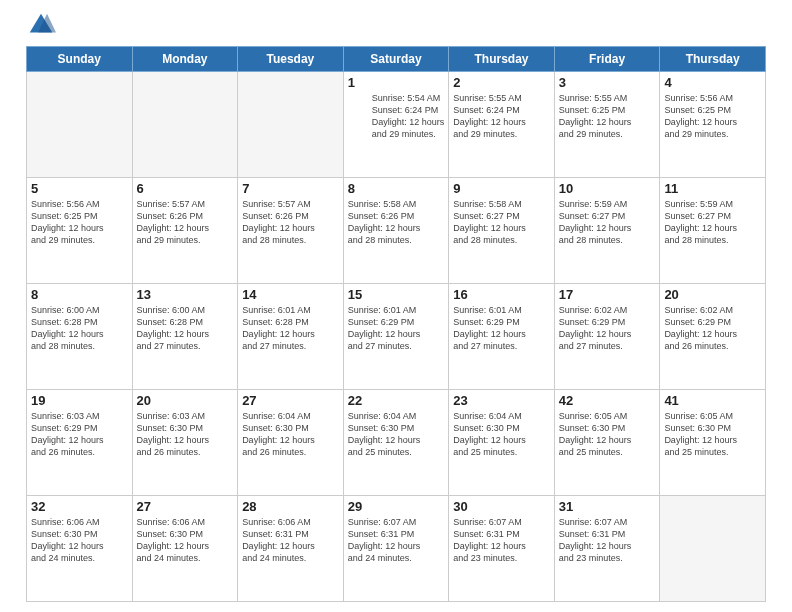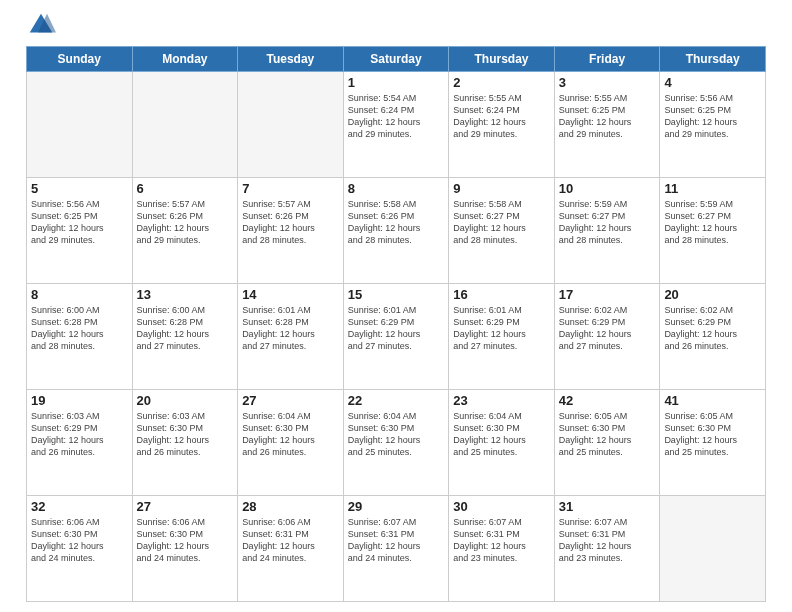--- a/index.html
+++ b/index.html
@@ -128,21 +128,21 @@
           <th>Thursday</th>
         </tr>
     </thead>
     <tbody id="calendar-body">
     <tr>
           <td class="empty"></td>
           <td class="empty"></td>
           <td class="empty"></td>
           <td>
             <span class="day-number">1</span>
-            <div class="day-info" style="white-space: pre-wrap;">Sunrise: 5:54 AM
+            <div class="day-info" style="white-space: pre-wrap; margin-left: 24px;">Sunrise: 5:54 AM
 Sunset: 6:24 PM
 Daylight: 12 hours
 and 29 minutes.</div>
           </td>
           <td>
             <span class="day-number">2</span>
             <div class="day-info" style="white-space: pre-wrap;">Sunrise: 5:55 AM
 Sunset: 6:24 PM
 Daylight: 12 hours
 and 29 minutes.</div>

